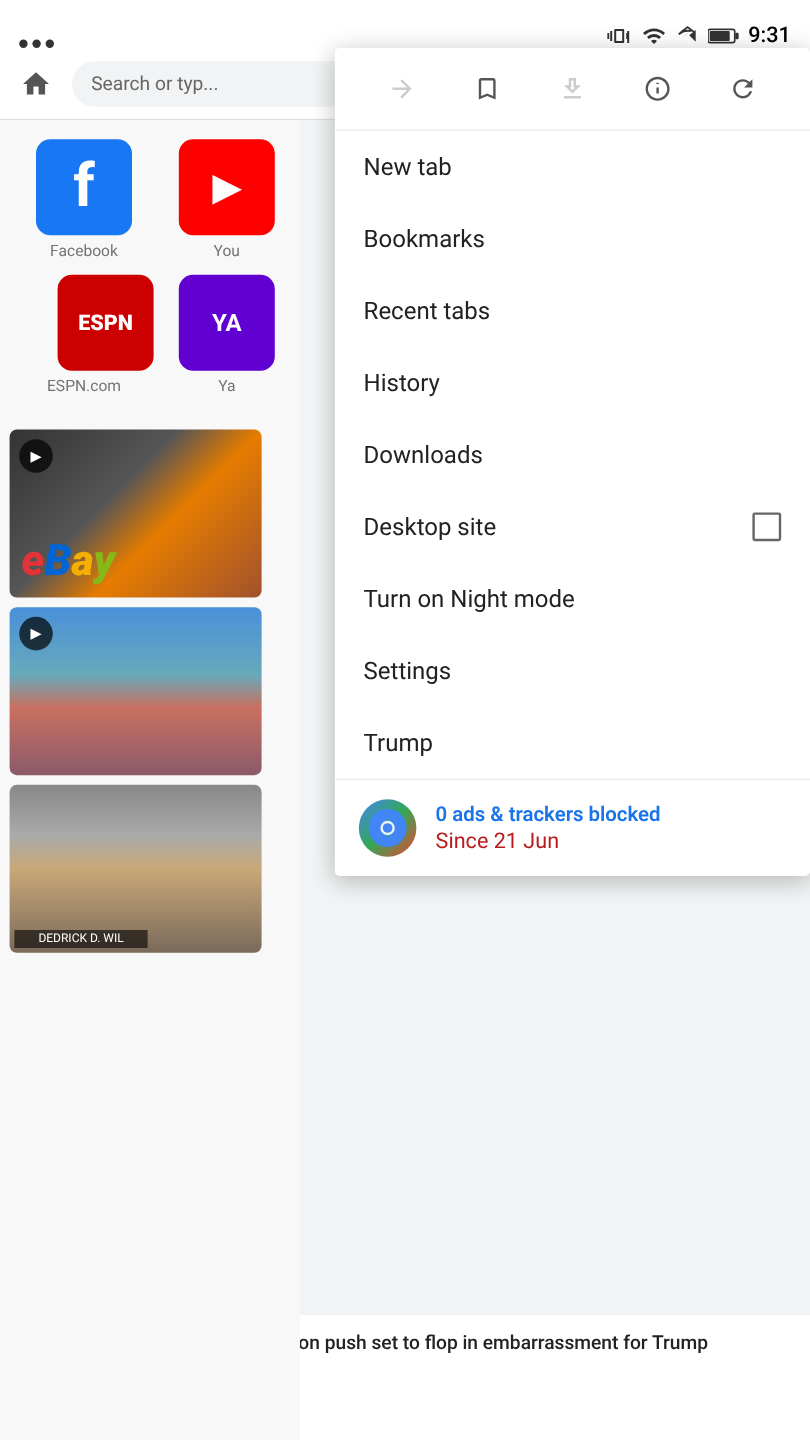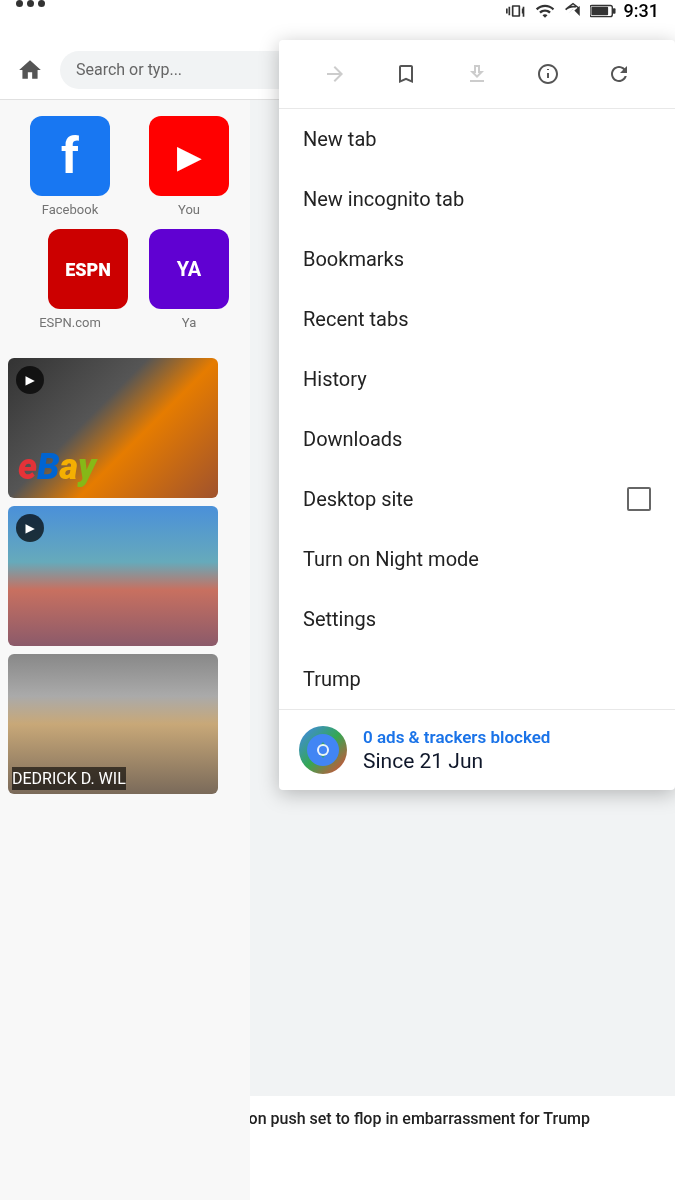--- a/index.html
+++ b/index.html
@@ -12,21 +12,21 @@
       position: relative;
       overflow: hidden;
     }
 
     
     .status-bar {
       width: 100%;
       height: 40px;
       background: #fff;
       display: flex;
-      align-items: flex-start;
+      align-items: flex-end;
       justify-content: space-between;
       padding: 0 16px;
       position: relative;
       z-index: 10;
     }
 
     .status-dots {
       display: flex;
       gap: 4px;
       align-items: center;
@@ -301,37 +301,37 @@
       justify-content: center;
     }
 
     .ads-text-main {
       font-size: 17px;
       font-weight: 600;
       color: #1a73e8;
     }
 
     .ads-text-sub {
-      font-size: 21px;
-      color: #0f172a;
+      font-size: 18px;
+      color: #b91c1c;
       margin-top: 2px;
     }
 
     
     svg { display: block; }
 
     
     .mugshot-label {
       position: absolute;
       bottom: 4px;
       left: 4px;
       background: rgba(0,0,0,0.6);
       color: white;
-      font-size: 16px;
-      padding: 2px 0;
+      font-size: 10px;
+      padding: 2px 20px;
     }
   </style>
 </head>
 <body>
 
 <div class="status-bar">
   <div class="status-dots">
     <div class="status-dot"></div>
     <div class="status-dot"></div>
     <div class="status-dot"></div>
@@ -431,23 +431,20 @@
     <div class="menu-toolbar-icon">
       <svg width="24" height="24" viewBox="0 0 24 24">
         <path fill="#555" d="M17.65 6.35C16.2 4.9 14.21 4 12 4c-4.42 0-7.99 3.58-7.99 8s3.57 8 7.99 8c3.73 0 6.84-2.55 7.73-6h-2.08c-.82 2.33-3.04 4-5.65 4-3.31 0-6-2.69-6-6s2.69-6 6-6c1.66 0 3.14.69 4.22 1.78L13 11h7V4l-2.35 2.35z"></path>
       </svg>
     </div>
   </div>
 
   <div id="menu-items-container">
   <div class="menu-item">
         <span>New tab</span>
-      </div>
-      <div class="menu-item">
-        <span>New incognito tab</span>
       </div>
       <div class="menu-item">
         <span>Bookmarks</span>
       </div>
       <div class="menu-item">
         <span>Recent tabs</span>
       </div>
       <div class="menu-item">
         <span>History</span>
       </div>

